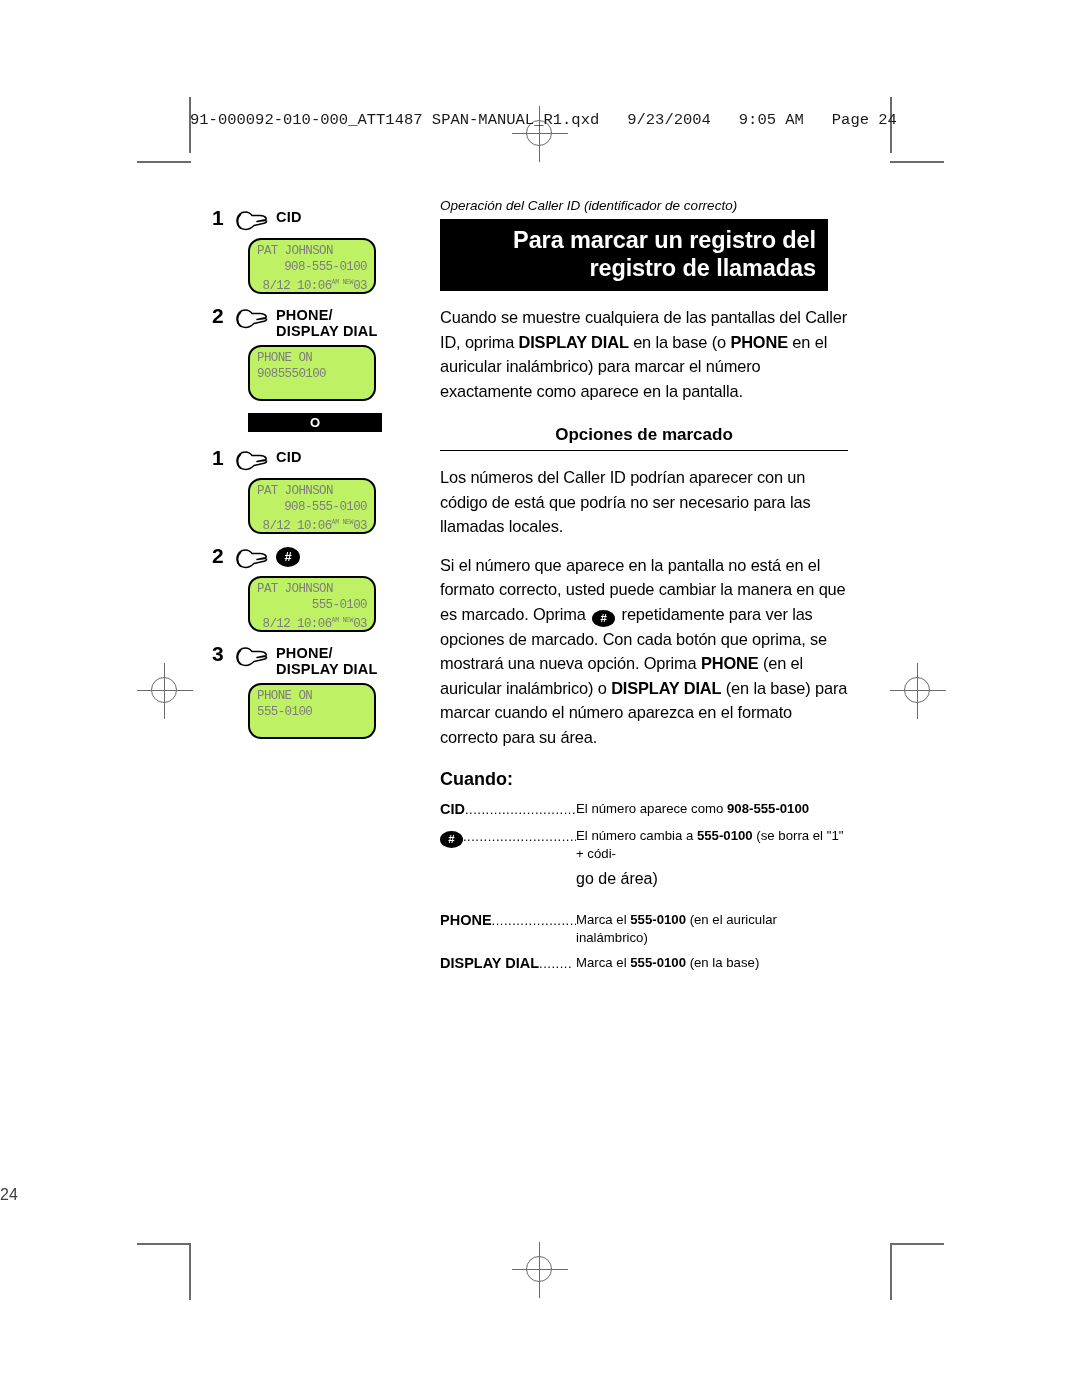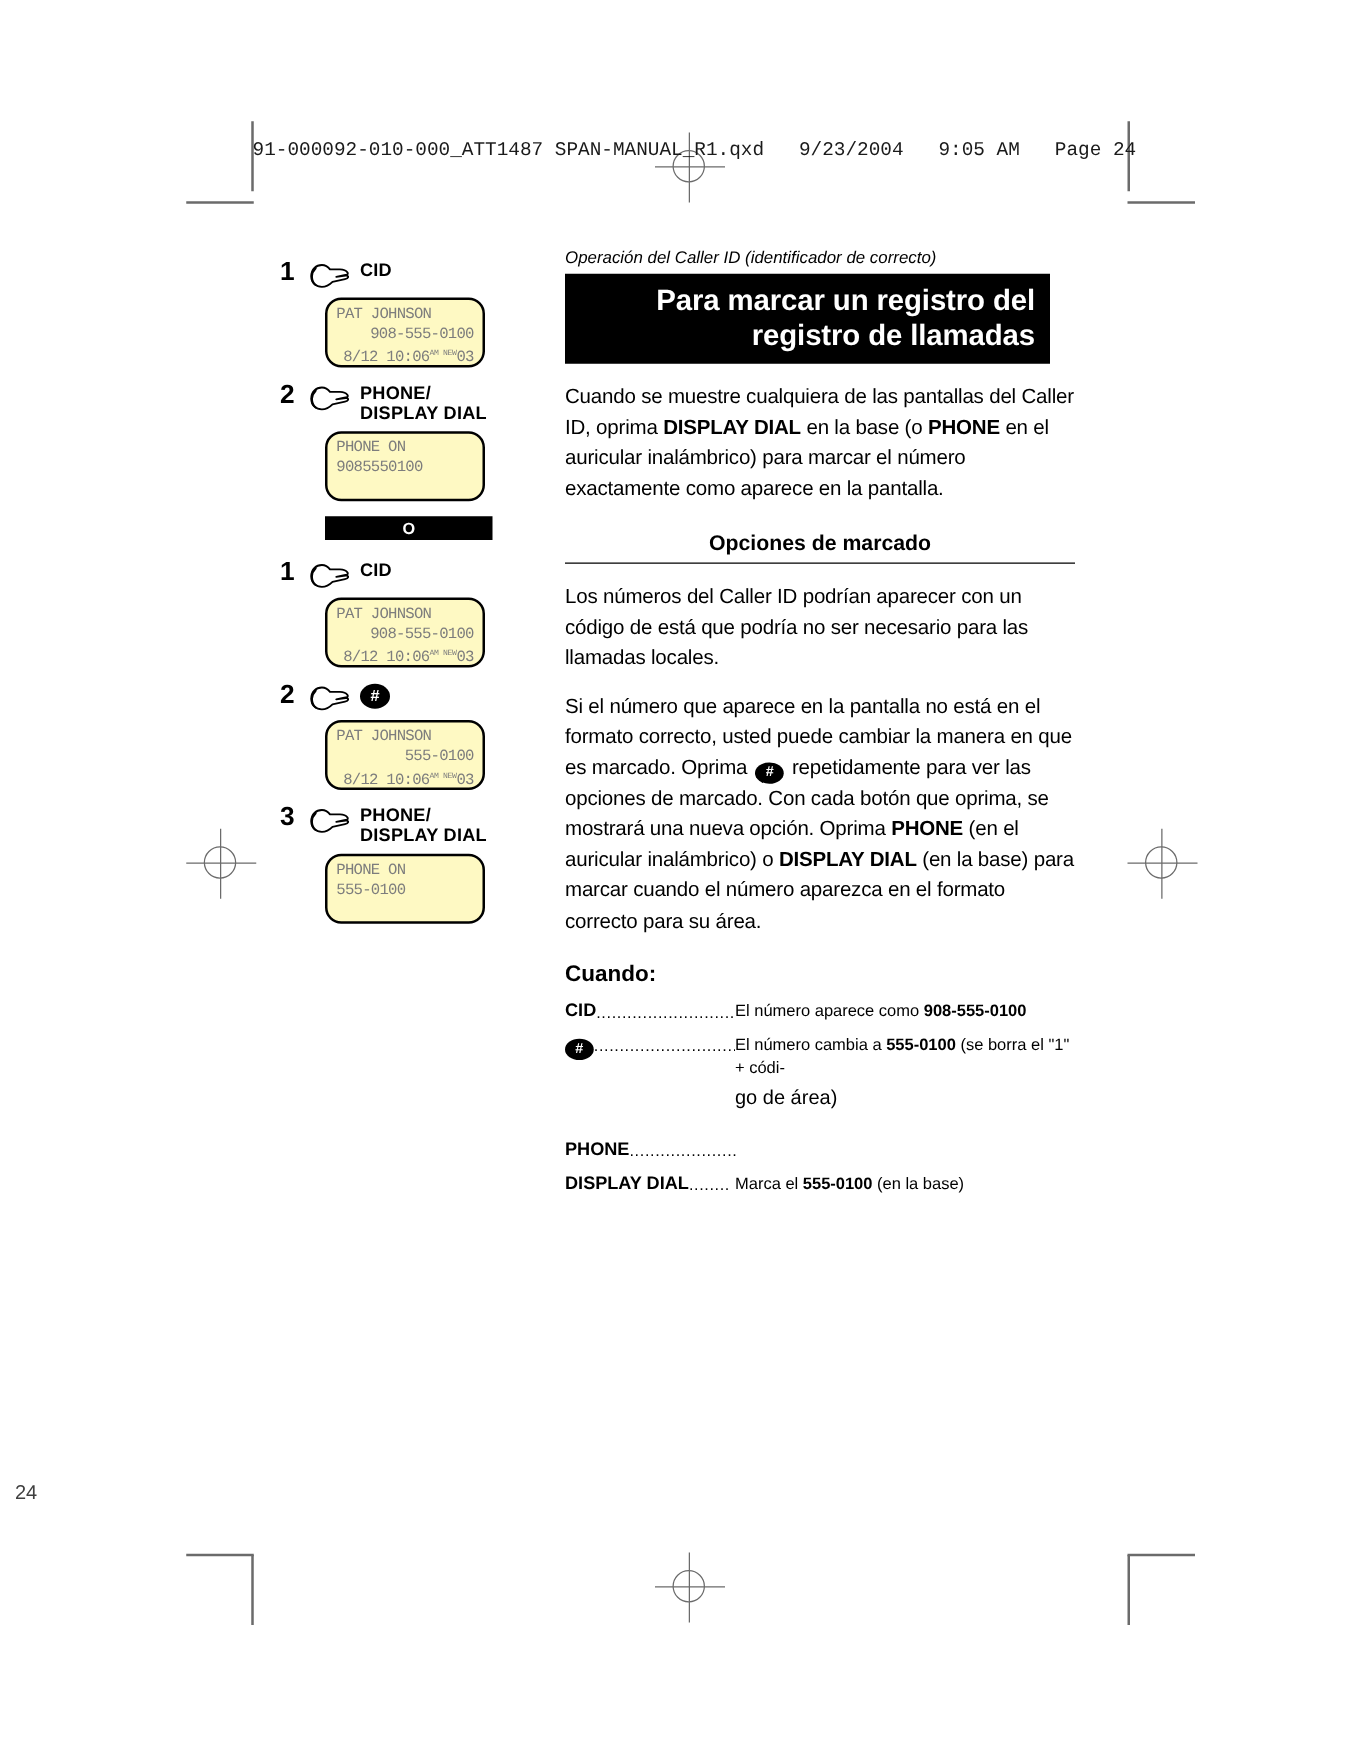--- a/index.html
+++ b/index.html
@@ -61,21 +61,21 @@
     font-size: 15.5px;
     letter-spacing: 0px;
     color: #1a1a1a;
     white-space: pre;
     line-height: 26px;
   }
 
   
   .page-body {
     position: absolute;
-    left: 12px; top: 0;
+    left: 0; top: 0;
     width: 929px; height: 1397px;
   }
 
   
   .leftcol {
     position: absolute;
     left: 212px;
     top: 206px;
     width: 200px;
   }
@@ -125,21 +125,21 @@
   }
 
   
   .lcd {
     position: relative;
     width: 128px;
     height: 56px;
     margin: 6px 0 10px 36px;
     border: 2.5px solid #000;
     border-radius: 13px;
-    background: #fef9c3;
+    background: #bef264;
     box-sizing: border-box;
     overflow: hidden;
   }
   .lcd-line {
     font-family: "Liberation Mono", monospace;
     font-size: 12.5px;
     letter-spacing: -0.6px;
     color: #7d7d7d;
     line-height: 16px;
     padding: 0 7px;
@@ -453,20 +453,21 @@
     <div class="ex-row">
       <span class="ex-key"><span class="ex-hash">#</span></span>
       <span class="ex-dots">..............................</span>
       <span class="ex-val"><span>El número cambia a </span><b>555-0100</b><span> (se borra el "1" + códi-</span></span>
     </div>
     <div class="ex-cont">go de área)</div>
 
     <div class="ex-row">
       <span class="ex-key">PHONE</span>
       <span class="ex-dots">.....................</span>
+      <span class="ex-val"><span>Marca el </span><b>555-0100</b><span> (en el auricular inalámbrico)</span></span>
     </div>
 
     <div class="ex-row">
       <span class="ex-key">DISPLAY DIAL</span>
       <span class="ex-dots">........</span>
       <span class="ex-val"><span>Marca el </span><b>555-0100</b><span> (en la base)</span></span>
     </div>
   </div>
 
   <div class="pagenum">24</div>

